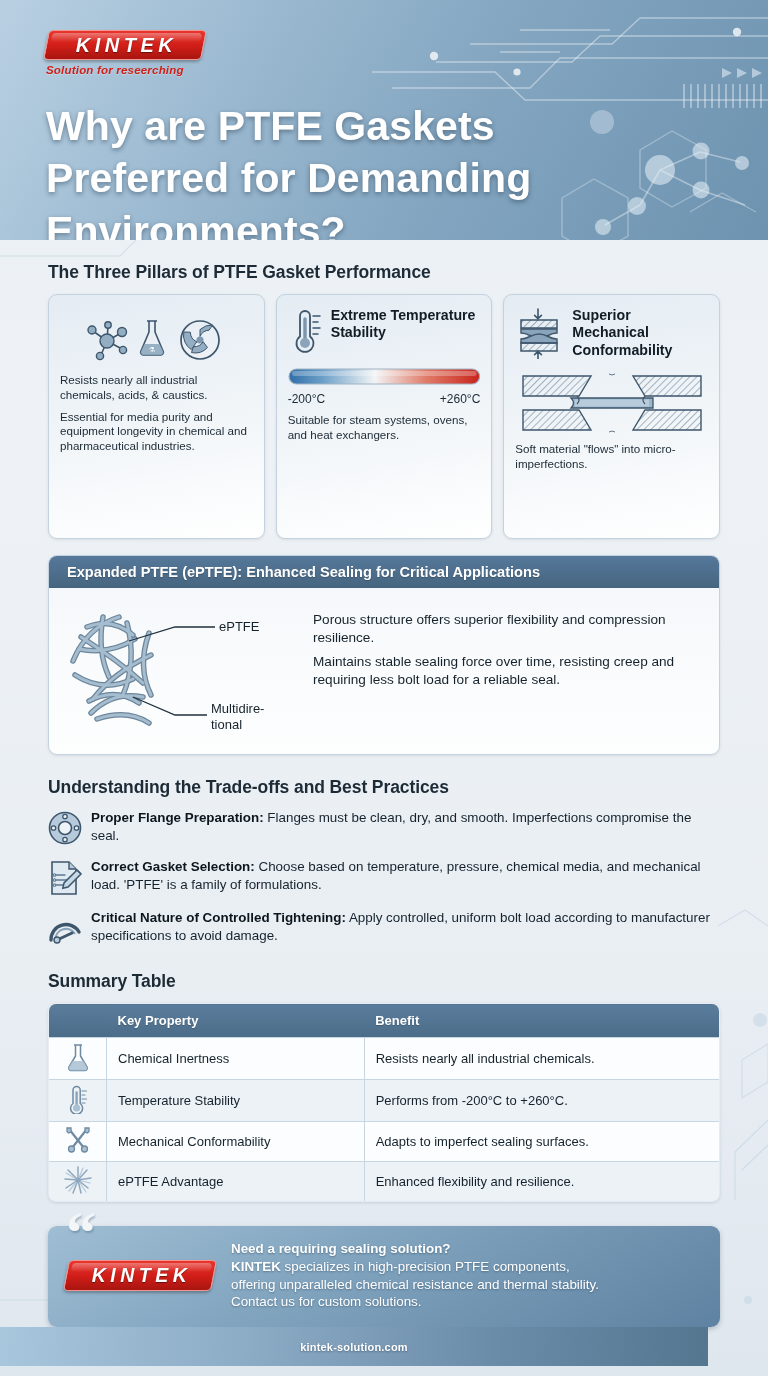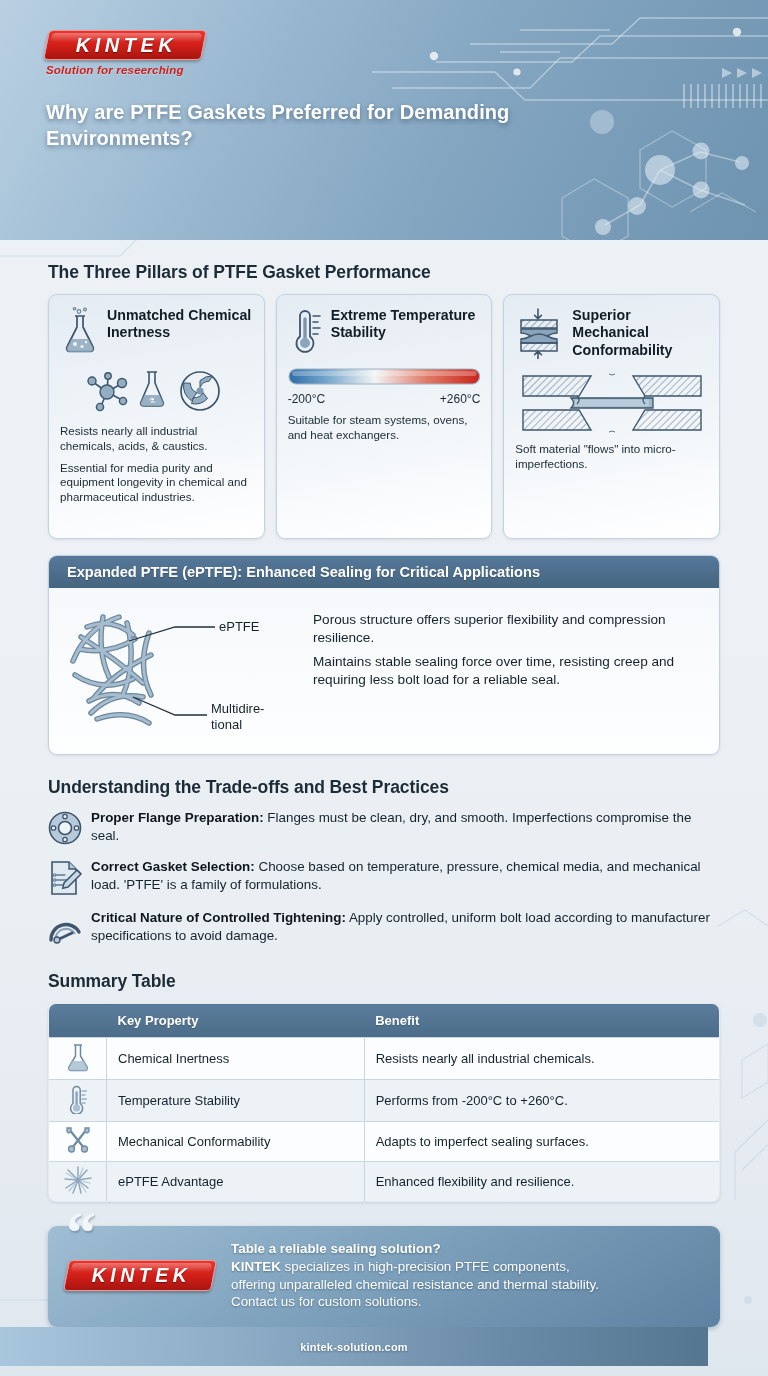--- a/index.html
+++ b/index.html
@@ -48,21 +48,21 @@
     padding-left:3px;
   }
   .logo-tag {
     margin-top:4px; color:#cf1f19; font-style:italic; font-weight:bold;
     font-size:11.5px; letter-spacing:.2px;
     text-shadow:0 1px 1px rgba(255,255,255,.35);
   }
 
   .hero-title {
     position:absolute; left:46px; top:100px; width:560px;
-    color:#ffffff; font-weight:bold; font-size:20px; line-height:1.28;
+    color:#ffffff; font-weight:bold; font-size:41px; line-height:1.28;
     text-shadow:0 2px 5px rgba(20,40,60,.45);
     letter-spacing:.1px;
   }
 
   
   .main { position:relative; padding:0 48px; }
 
   .sec-title {
     font-size:17.5px; font-weight:bold; color:#1d2b36;
     margin-top:22px; margin-bottom:11px; letter-spacing:-.1px;
@@ -270,41 +270,20 @@
   </g>
 </svg>
 
 <div class="main">
 
   <div class="sec-title">The Three Pillars of PTFE Gasket Performance</div>
 
   <div class="pillars">
 
     <div class="card">
-      <div class="card-head">
-        <span class="card-icon">
-          <svg width="40" height="46" viewBox="0 0 40 46">
-            <g stroke="#3e566c" stroke-width="1.7" fill="none" stroke-linejoin="round">
-              <path d="M15 9 H25 M17 9 V20 L7 40 a3 3 0 0 0 2.6 4.5 h20.8 A3 3 0 0 0 33 40 L23 20 V9"></path>
-            </g>
-            <path d="M11.5 32 h17 l4.5 8.5 a3 3 0 0 1-2.6 4.5 H9.6 A3 3 0 0 1 7 40.5 Z" fill="#8aa5bb" opacity=".8"></path>
-            <g fill="#ffffff" opacity=".85">
-              <circle cx="15" cy="37" r="2"></circle>
-                <circle cx="22" cy="39.5" r="1.5"></circle>
-              <circle cx="26" cy="35" r="1.2"></circle>
-            </g>
-            <g fill="none" stroke="#6d8599" stroke-width="1.2">
-              <circle cx="19" cy="4.5" r="1.8"></circle>
-                <circle cx="25" cy="2.5" r="1.4"></circle>
-              <circle cx="14.5" cy="1.8" r="1.2"></circle>
-            </g>
-          </svg>
-        </span>
-        <span class="card-title">Unmatched Chemical Inertness</span>
-      </div>
 
       <div class="card-visual">
         <svg width="150" height="50" viewBox="0 0 150 50">
 
           <g stroke="#3e566c" stroke-width="1.6" fill="none">
             <path d="M26 26 L12 16 M26 26 L40 18 M26 26 L20 40 M26 26 L41 34 M26 26 L27 11"></path>
           </g>
           <g fill="#93adc2" stroke="#3e566c" stroke-width="1.4">
             <circle cx="26" cy="26" r="7"></circle>
               <circle cx="11" cy="15" r="4"></circle>
@@ -611,21 +590,21 @@
 
   <div class="cta-wrap">
     <div class="quote-mark">“</div>
     <div class="cta">
       <div class="cta-logo">
         <div class="logo-plate">
           <div class="logo-text">KINTEK</div>
         </div>
       </div>
       <div class="cta-text">
-        <div class="b">Table a reliable sealing solution?</div>
+        <div class="b">Need a requiring sealing solution?</div>
         <div><span class="b">KINTEK</span><span> specializes in high-precision PTFE components,</span></div>
         <div>offering unparalleled chemical resistance and thermal stability.</div>
         <div>Contact us for custom solutions.</div>
       </div>
     </div>
   </div>
 
 </div>
 
 <div class="footer">

